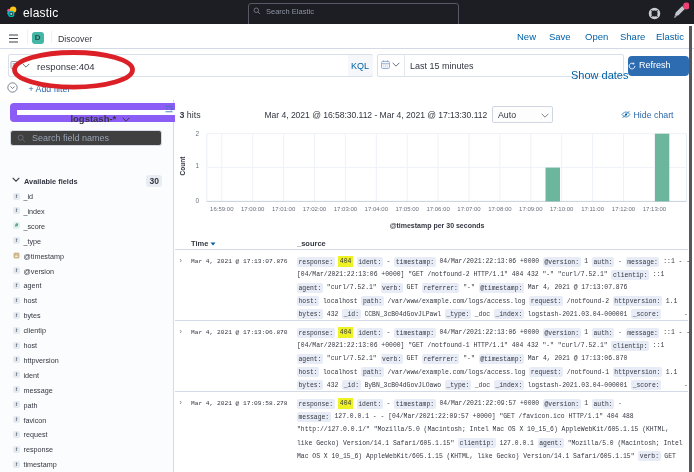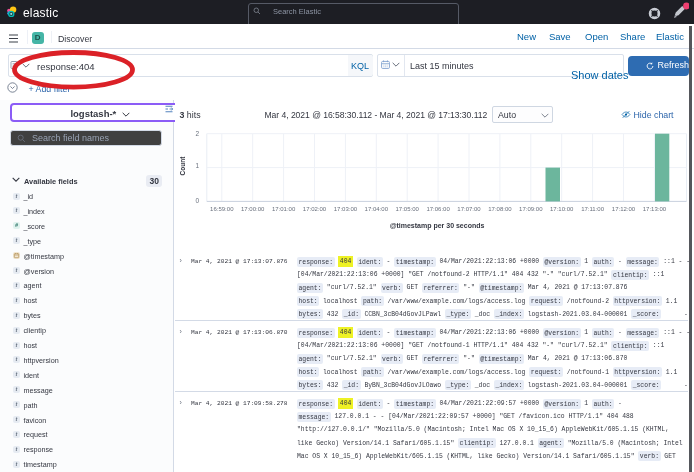--- a/index.html
+++ b/index.html
@@ -3,46 +3,46 @@
 <meta charset="utf-8">
 <style>
 *{margin:0;padding:0;box-sizing:border-box}
 html,body{width:694px;height:472px;overflow:hidden;background:#fff}
 body{font-family:"Liberation Sans",sans-serif;position:relative}
 .abs{position:absolute}
 
 #topbar{position:absolute;left:0;top:0;width:694px;height:24px;background:#1d1e24}
 #logo{position:absolute;left:5.5px;top:6px;width:12px;height:12px}
 #logotext{position:absolute;left:23px;top:5.5px;color:#fff;font-size:12px;letter-spacing:.2px}
-#topsearch{position:absolute;left:248px;top:3px;width:211px;height:29px;border:1px solid #565a66;border-radius:3px;color:#8c93a2;font-size:7.5px;line-height:15px;padding-left:24px}
+#topsearch{position:absolute;left:248px;top:3px;width:211px;height:29px;border:1px solid #565a66;border-radius:3px;color:#8c93a2;font-size:7.5px;line-height:15px;padding-left:17px}
 #topsearch .mag{position:absolute;left:4px;top:3px;width:8px;height:8px}
 
 #navbar{position:absolute;left:0;top:24px;width:694px;height:25px;background:#fff;border-bottom:1px solid #d3dae6}
 #dbadge{position:absolute;left:31.5px;top:8px;width:12.5px;height:12px;background:#45b5a6;border-radius:3px;color:#1d4e48;font-size:8px;font-weight:bold;text-align:center;line-height:12px}
 #discover{position:absolute;left:58px;top:9.5px;font-size:8.8px;color:#343741}
 .navlinks{position:absolute;top:7px;font-size:9.5px;color:#0061a6}
 
 #querysec{position:absolute;left:0;top:49px;width:694px;height:51px;background:#fff}
 .qbox{position:absolute;border:1px solid #d9e0ea;border-radius:2px;background:#fff}
 #qinput{left:8px;top:5px;width:365px;height:23px}
 #qicon1{position:absolute;left:10px;top:12px;width:8px;height:8px}
 #qchev{position:absolute;left:22px;top:14px}
 #qtext{position:absolute;left:37px;top:11.5px;font-size:9.5px;color:#343741}
 #kql{position:absolute;left:351px;top:12px;font-size:9px;color:#0061a6}
 #datepick{left:377px;top:5px;width:247px;height:23px}
 #calico{position:absolute;left:381px;top:11px}
 #calchev{position:absolute;left:392px;top:13px}
 #datetext{position:absolute;left:410px;top:12px;font-size:9px;color:#343741}
 #showdates{position:absolute;left:571px;top:20px;font-size:11px;color:#0061a6}
-#refresh{position:absolute;left:628px;top:56px;width:61px;height:19.5px;background:#2e6cb2;border-radius:4px;color:#fff;font-size:9px;line-height:19.5px;text-align:right}
+#refresh{position:absolute;left:628px;top:56px;width:61px;height:19.5px;background:#2e6cb2;border-radius:4px;color:#fff;font-size:9px;line-height:19.5px;text-align:left}
 #addfilter{position:absolute;left:28.5px;top:83.5px;font-size:8.8px;color:#2e66ab}
 #filtico{position:absolute;left:7px;top:82px}
 
 #sidebar{position:absolute;left:0;top:100px;width:174px;height:372px;background:#fbfcfd;border-right:1px solid #d3dae6}
-#ixbtn{position:absolute;left:10px;top:3px;width:180px;height:19px;border:2px solid #8b5cf6;border-radius:4px;background:#fff;font-size:9.5px;font-weight:bold;color:#343741;text-align:center;line-height:18px}
+#ixbtn{position:absolute;left:10px;top:3px;width:180px;height:19px;border:7px solid #8b5cf6;border-radius:4px;background:#fff;font-size:9.5px;font-weight:bold;color:#343741;text-align:center;line-height:18px}
 #collapse{position:absolute;left:165px;top:5px}
 #fsearch{position:absolute;left:10px;top:30px;width:152px;height:16px;border:1px solid #d3dae6;border-radius:3px;background:#404040;font-size:9px;color:#98a2b3;line-height:15px;padding-left:21px}
 #ftype{position:absolute;left:0px;top:52px;width:174px;height:19px;border-bottom:1px solid #d3dae6}
 #ftype .t{position:absolute;left:13px;top:4px;font-size:9.5px;color:#343741}
 #ftype .n{position:absolute;left:72px;top:4px;background:#e9ecf3;border-radius:3px;font-size:8.5px;padding:0 3px;color:#343741}
 #avail{position:absolute;left:24px;top:77px;font-size:7.4px;font-weight:bold;color:#343741}
 #availn{position:absolute;left:146px;top:75px;background:#e9ecf3;border-radius:3px;font-size:8.5px;padding:1px 3.5px;color:#343741;font-weight:bold}
 .frow{position:absolute;left:13px;height:12px;font-size:7.2px;color:#343741;line-height:9px}
 .fico{display:inline-block;width:7px;height:7px;border-radius:2px;background:#e6ebf2;color:#64707f;font-size:5.5px;text-align:center;line-height:7px;vertical-align:middle;margin-right:3.5px;font-style:italic;font-weight:bold}
 .fname{vertical-align:middle}
@@ -238,20 +238,26 @@
       <text x="263.09999999999997" y="84.8" font-size="6" fill="#69707d" text-anchor="middle">17:06:00</text>
       <text x="294" y="84.8" font-size="6" fill="#69707d" text-anchor="middle">17:07:00</text>
       <text x="324.9" y="84.8" font-size="6" fill="#69707d" text-anchor="middle">17:08:00</text>
       <text x="355.8" y="84.8" font-size="6" fill="#69707d" text-anchor="middle">17:09:00</text>
       <text x="386.7" y="84.8" font-size="6" fill="#69707d" text-anchor="middle">17:10:00</text>
       <text x="417.59999999999997" y="84.8" font-size="6" fill="#69707d" text-anchor="middle">17:11:00</text>
       <text x="448.5" y="84.8" font-size="6" fill="#69707d" text-anchor="middle">17:12:00</text>
       <text x="479.4" y="84.8" font-size="6" fill="#69707d" text-anchor="middle">17:13:00</text>
       <text x="262" y="102" font-size="7" fill="#343741" font-weight="bold" text-anchor="middle">@timestamp per 30 seconds</text>
     </svg>
+  <div id="thead">
+      <span class="time">Time <svg width="6" height="4" viewBox="0 0 12 8">
+          <path d="M1 1l5 6 5-6z" fill="#0061a6"></path>
+        </svg></span>
+      <span class="src">_source</span>
+    </div>
   <div id="rows">
       <div class="drow" style="top:150px;height:71px">
         <span class="arrow">›</span>
         <span class="tstamp">Mar 4, 2021 @ 17:13:07.876</span>
         <div class="srcbody">
           <div class="sl"><span class="b">response:</span> <span class="hl">404</span> <span class="b">ident:</span> - <span class="b">timestamp:</span> 04/Mar/2021:22:13:06 +0000 <span class="b">@version:</span> 1 <span class="b">auth:</span> - <span class="b">message:</span> ::1 - -</div>
           <div class="sl">[04/Mar/2021:22:13:06 +0000] "GET /notfound-2 HTTP/1.1" 404 432 "-" "curl/7.52.1" <span class="b">clientip:</span> ::1</div>
           <div class="sl"><span class="b">agent:</span> "curl/7.52.1" <span class="b">verb:</span> GET <span class="b">referrer:</span> "-" <span class="b">@timestamp:</span> Mar 4, 2021 @ 17:13:07.876</div>
           <div class="sl"><span class="b">host:</span> localhost <span class="b">path:</span> /var/www/example.com/logs/access.log <span class="b">request:</span> /notfound-2 <span class="b">httpversion:</span> 1.1</div>
           <div class="sl"><span class="b">bytes:</span> 432 <span class="b">_id:</span> CCBN_3cB04dGovJLPawl <span class="b">_type:</span> _doc <span class="b">_index:</span> logstash-2021.03.04-000001 <span class="b">_score:</span>&nbsp;&nbsp;&nbsp;&nbsp;&nbsp; -</div>

